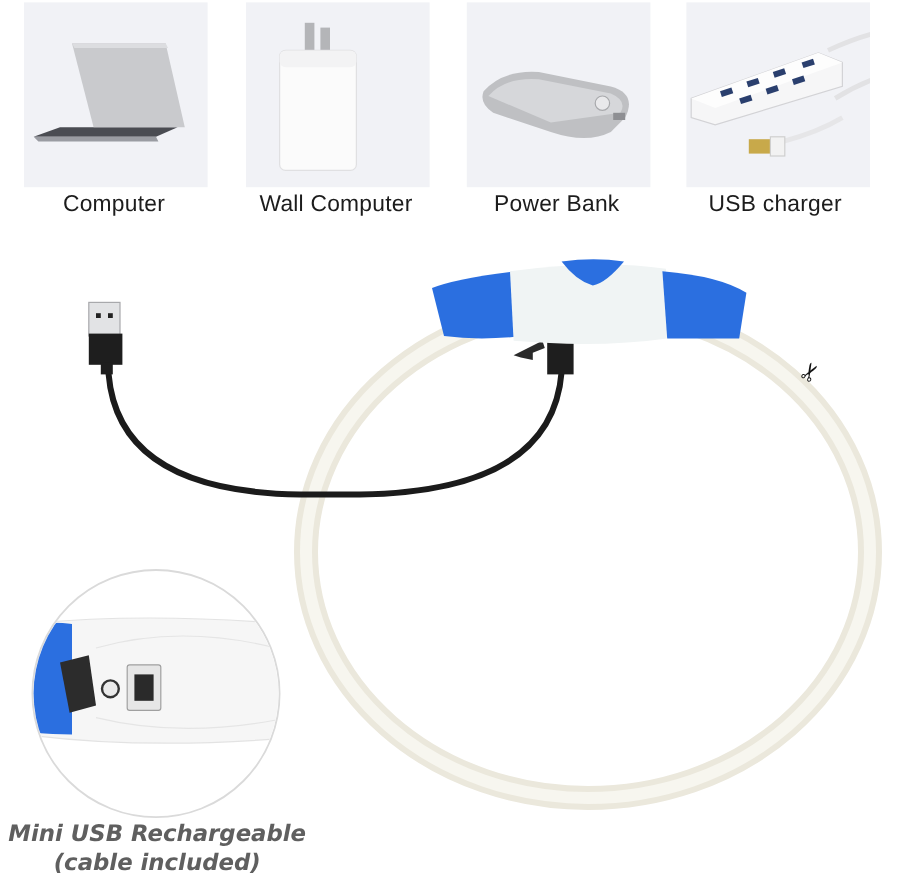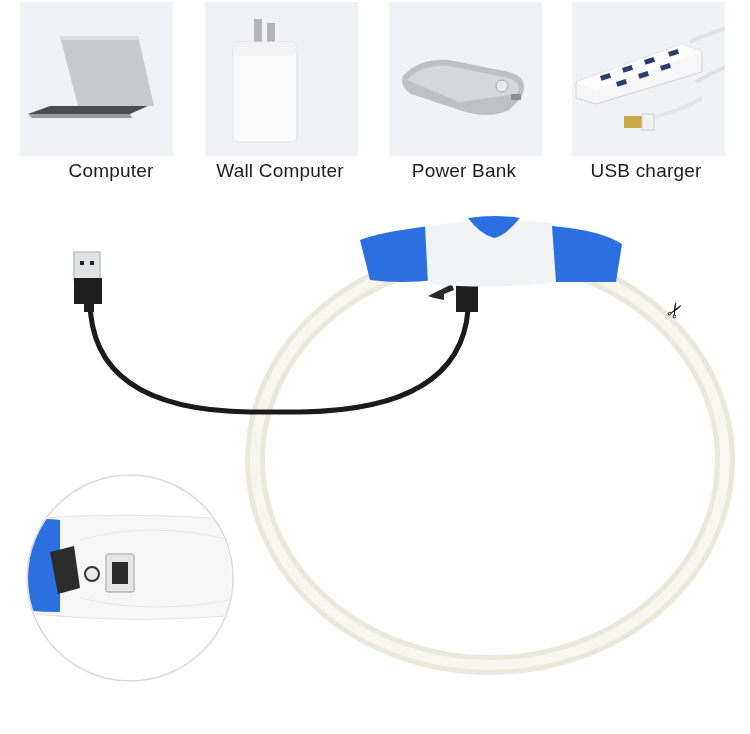--- a/index.html
+++ b/index.html
@@ -1,20 +1,20 @@
 <!DOCTYPE html>
 <html><head>
 <meta charset="utf-8">
 <style>
   html,body{margin:0;padding:0;background:#ffffff;}
   body{width:750px;height:734px;position:relative;overflow:hidden;font-family:"Liberation Sans",sans-serif;}
   .panel{position:absolute;top:2px;width:153px;height:154px;background:#f1f2f6;}
   .caption{position:absolute;top:160px;width:170px;text-align:center;font-size:19px;color:#1c1c1c;letter-spacing:0.2px;}
   #p1{left:20px;} #p2{left:205px;} #p3{left:389px;} #p4{left:572px;}
-  #c1{left:26px;} #c2{left:195px;} #c3{left:379px;} #c4{left:561px;}
+  #c1{left:10px;} #c2{left:195px;} #c3{left:379px;} #c4{left:561px;}
   svg{position:absolute;left:0;top:0;}
   .inset-caption{position:absolute;left:0;top:683px;width:262px;text-align:center;font-family:"DejaVu Sans",sans-serif;font-style:italic;font-weight:bold;color:#5f5f5f;font-size:19px;line-height:24px;}
 </style>
 </head>
 <body>
 
 <div class="panel" id="p1">
   <svg width="153" height="154">
     <polygon points="8,112 110,112 128,104 30,104" fill="#4a4c52"></polygon>
     <polygon points="8,112 110,112 112,116 12,116" fill="#9a9ca2"></polygon>
@@ -101,13 +101,15 @@
       <path d="M80,598 Q150,615 230,600" stroke="#e5e5e5" fill="none"></path>
       <path d="M50,552 L74,546 L80,588 L58,594 Z" fill="#2c2c2c"></path>
       <circle cx="92" cy="574" r="7" fill="#eaeaea" stroke="#333" stroke-width="2"></circle>
       <rect x="106" y="554" width="28" height="38" rx="2" fill="#e6e6e6" stroke="#a0a0a0"></rect>
       <rect x="112" y="562" width="16" height="22" fill="#2a2a2a"></rect>
     </g>
   </g>
 </svg>
 
 <div class="inset-caption">
+  <div>Mini USB Rechargeable</div>
+  <div>(cable included)</div>
 </div>
 
 </body></html>

